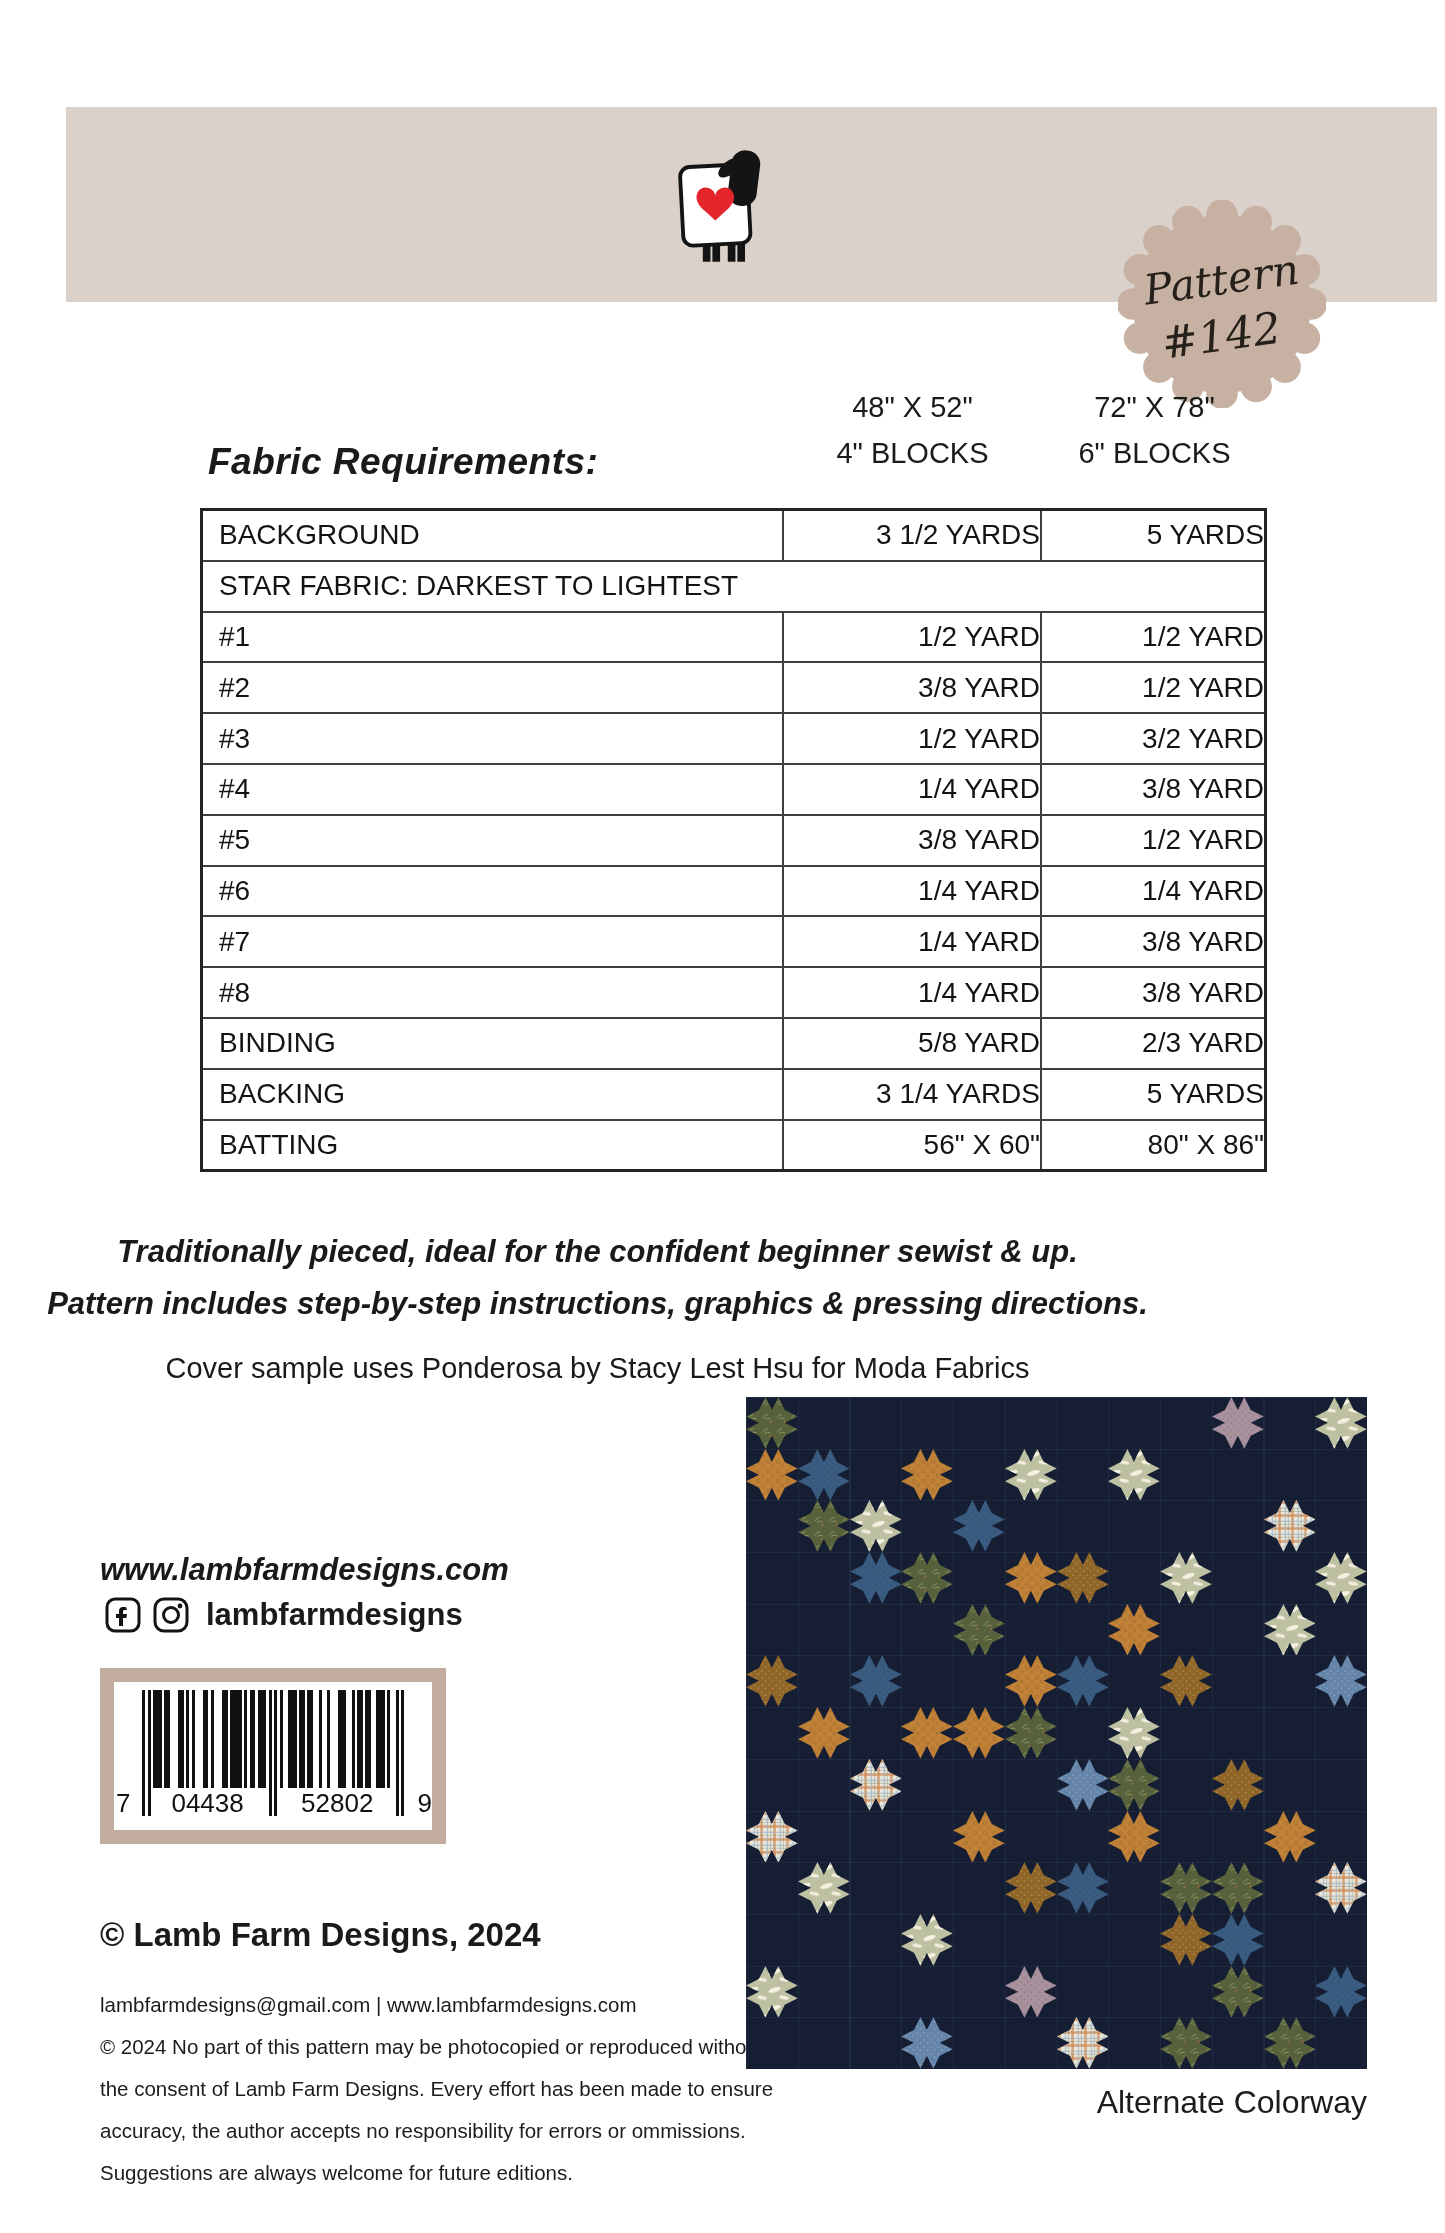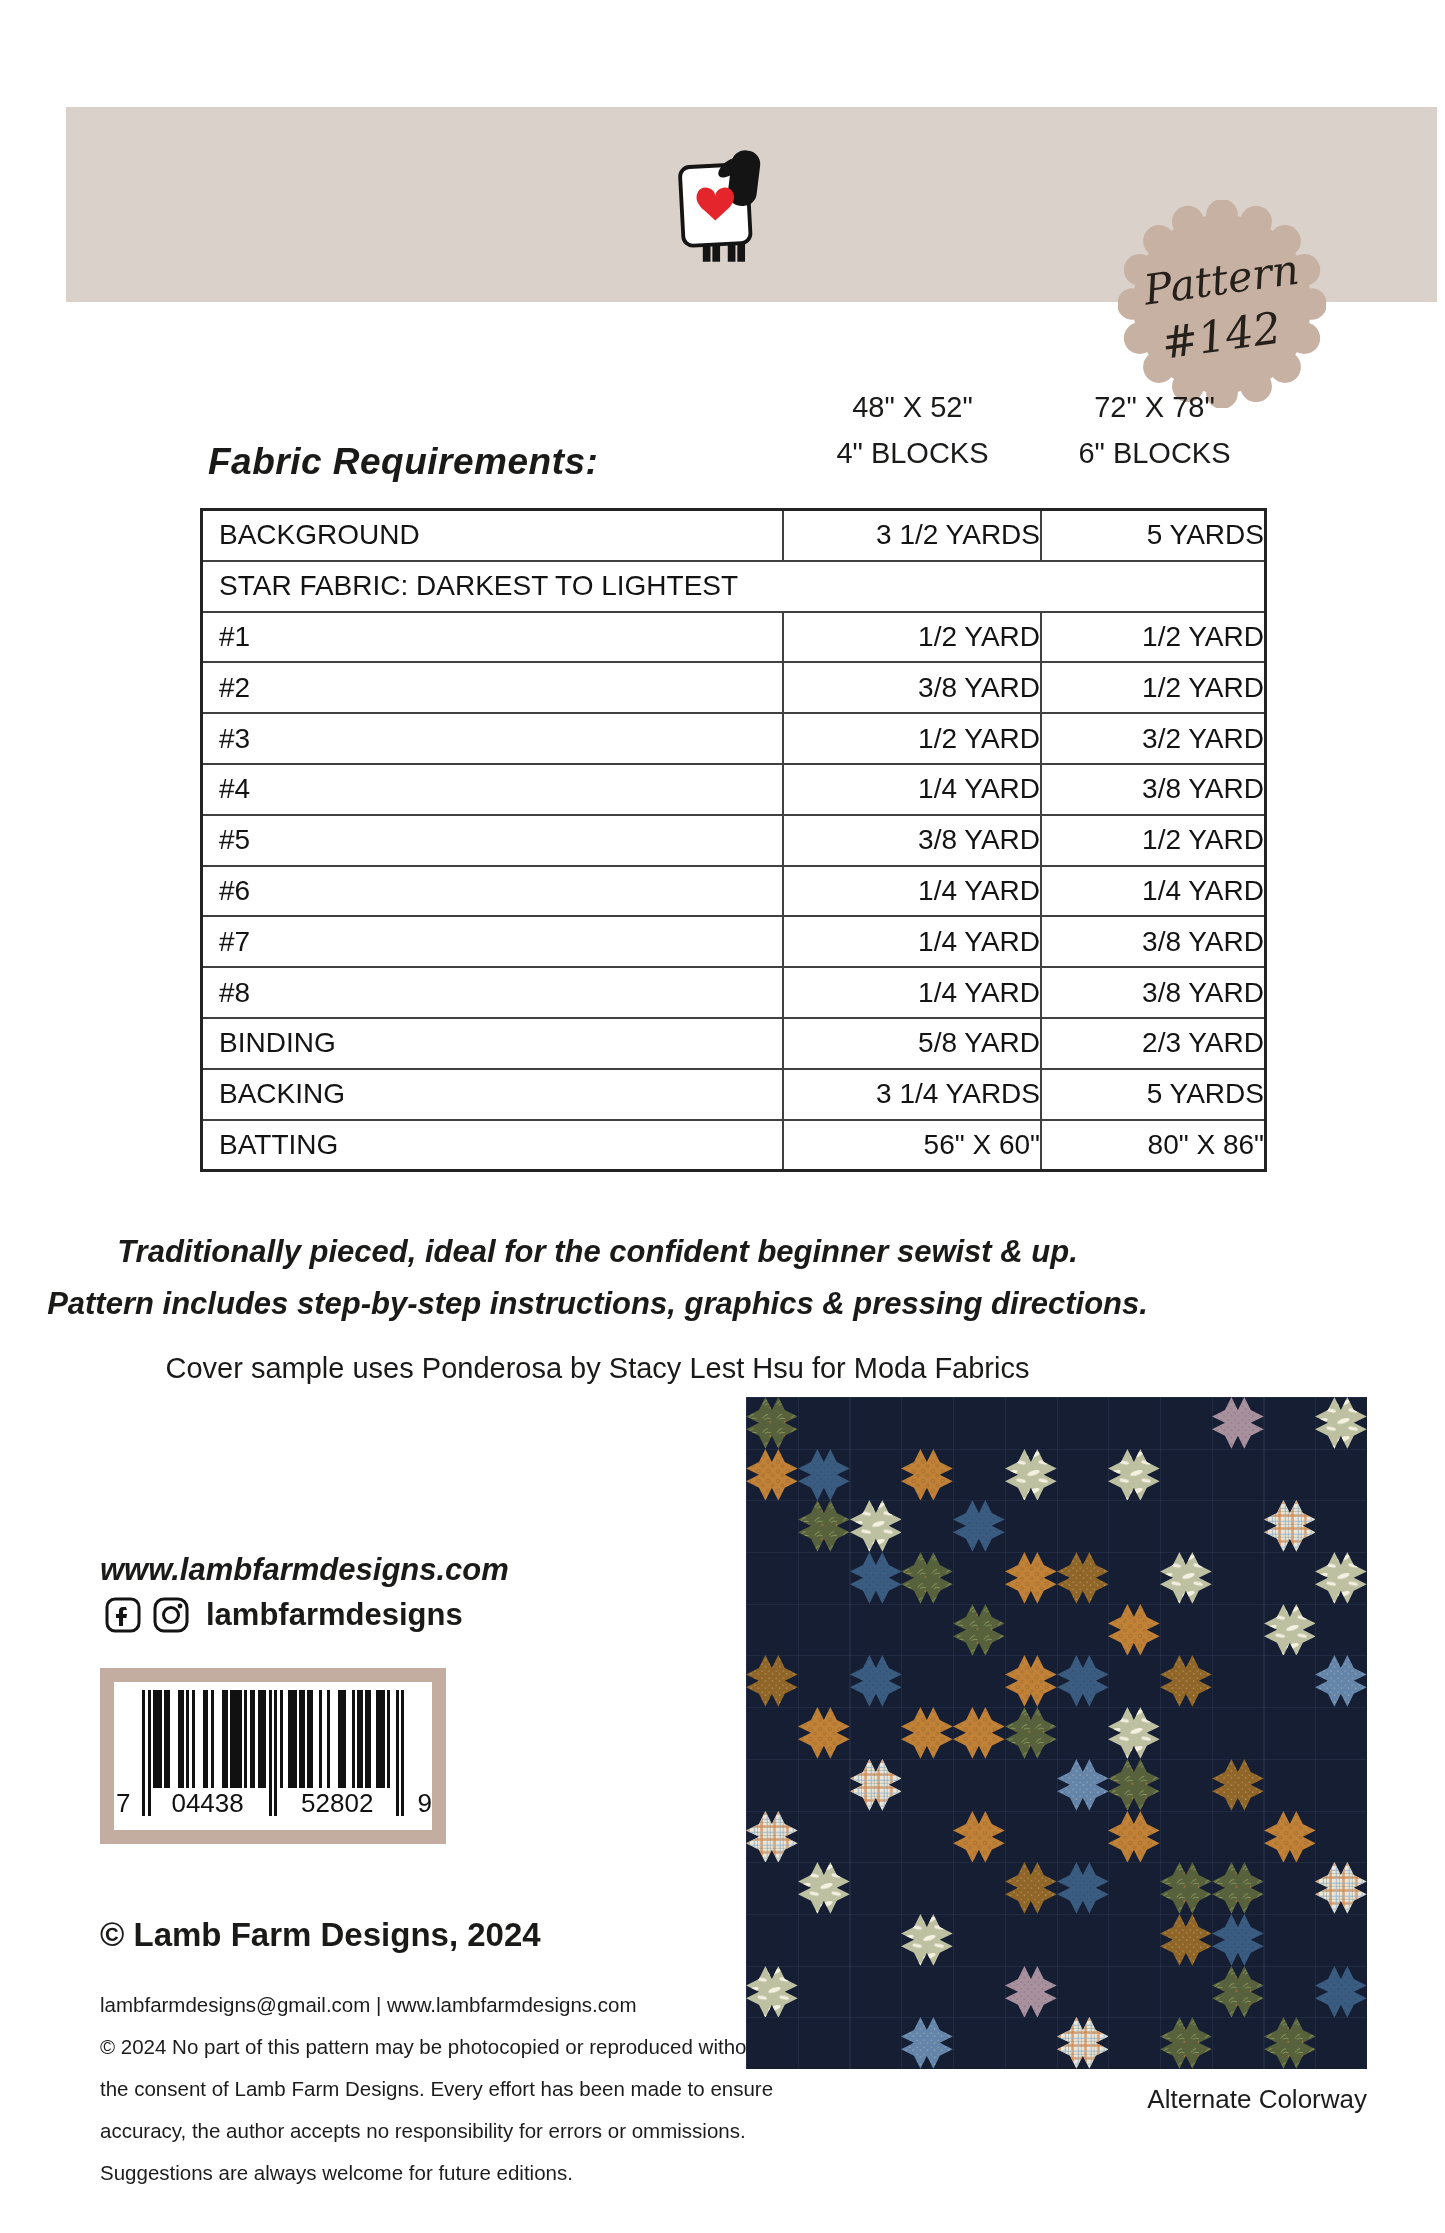--- a/index.html
+++ b/index.html
@@ -29,21 +29,21 @@
   .social .handle{font-size:31px;font-weight:bold;padding-left:6px;}
   .icon-svg{width:38px;height:38px;display:block;}
   .barcode-frame{left:100px;top:1668px;width:346px;height:176px;box-sizing:border-box;padding:14px;}
   .barcode-inner{position:relative;width:100%;height:100%;background:#ffffff;}
   .bar{position:absolute;top:8px;background:#111;}
   .bc-num{position:absolute;font-size:26px;color:#111;top:106px;}
   .copy-title{left:100px;top:1916px;font-size:33px;font-weight:bold;}
   .fineprint{left:100px;top:1984px;width:690px;font-size:20.5px;line-height:42px;color:#1c1c1c;}
   .quilt{left:746px;top:1397px;width:621px;height:672px;overflow:hidden;}
   .star{position:absolute;display:block;}
-  .caption{left:746px;top:2084px;width:621px;text-align:right;font-size:26px;color:#1c1c1c;}
+  .caption{left:746px;top:2084px;width:621px;text-align:right;font-size:32px;color:#1c1c1c;}
   .badge-text{font-family:"DejaVu Serif",serif;font-style:italic;}
 </style>
 </head>
 <body>
 
 <svg width="0" height="0" style="position:absolute" aria-hidden="true">
   <defs>
     <pattern id="tx-palm" patternUnits="userSpaceOnUse" width="1.1" height="1.1">
       <path d="M.2,.55 q.15,-.3 .4,-.3 M.35,.62 q.2,-.15 .45,-.05" stroke="rgba(170,185,110,.8)" stroke-width=".06" fill="none"></path>
       <circle cx=".78" cy=".82" r=".07" fill="rgba(200,125,70,.85)"></circle>

